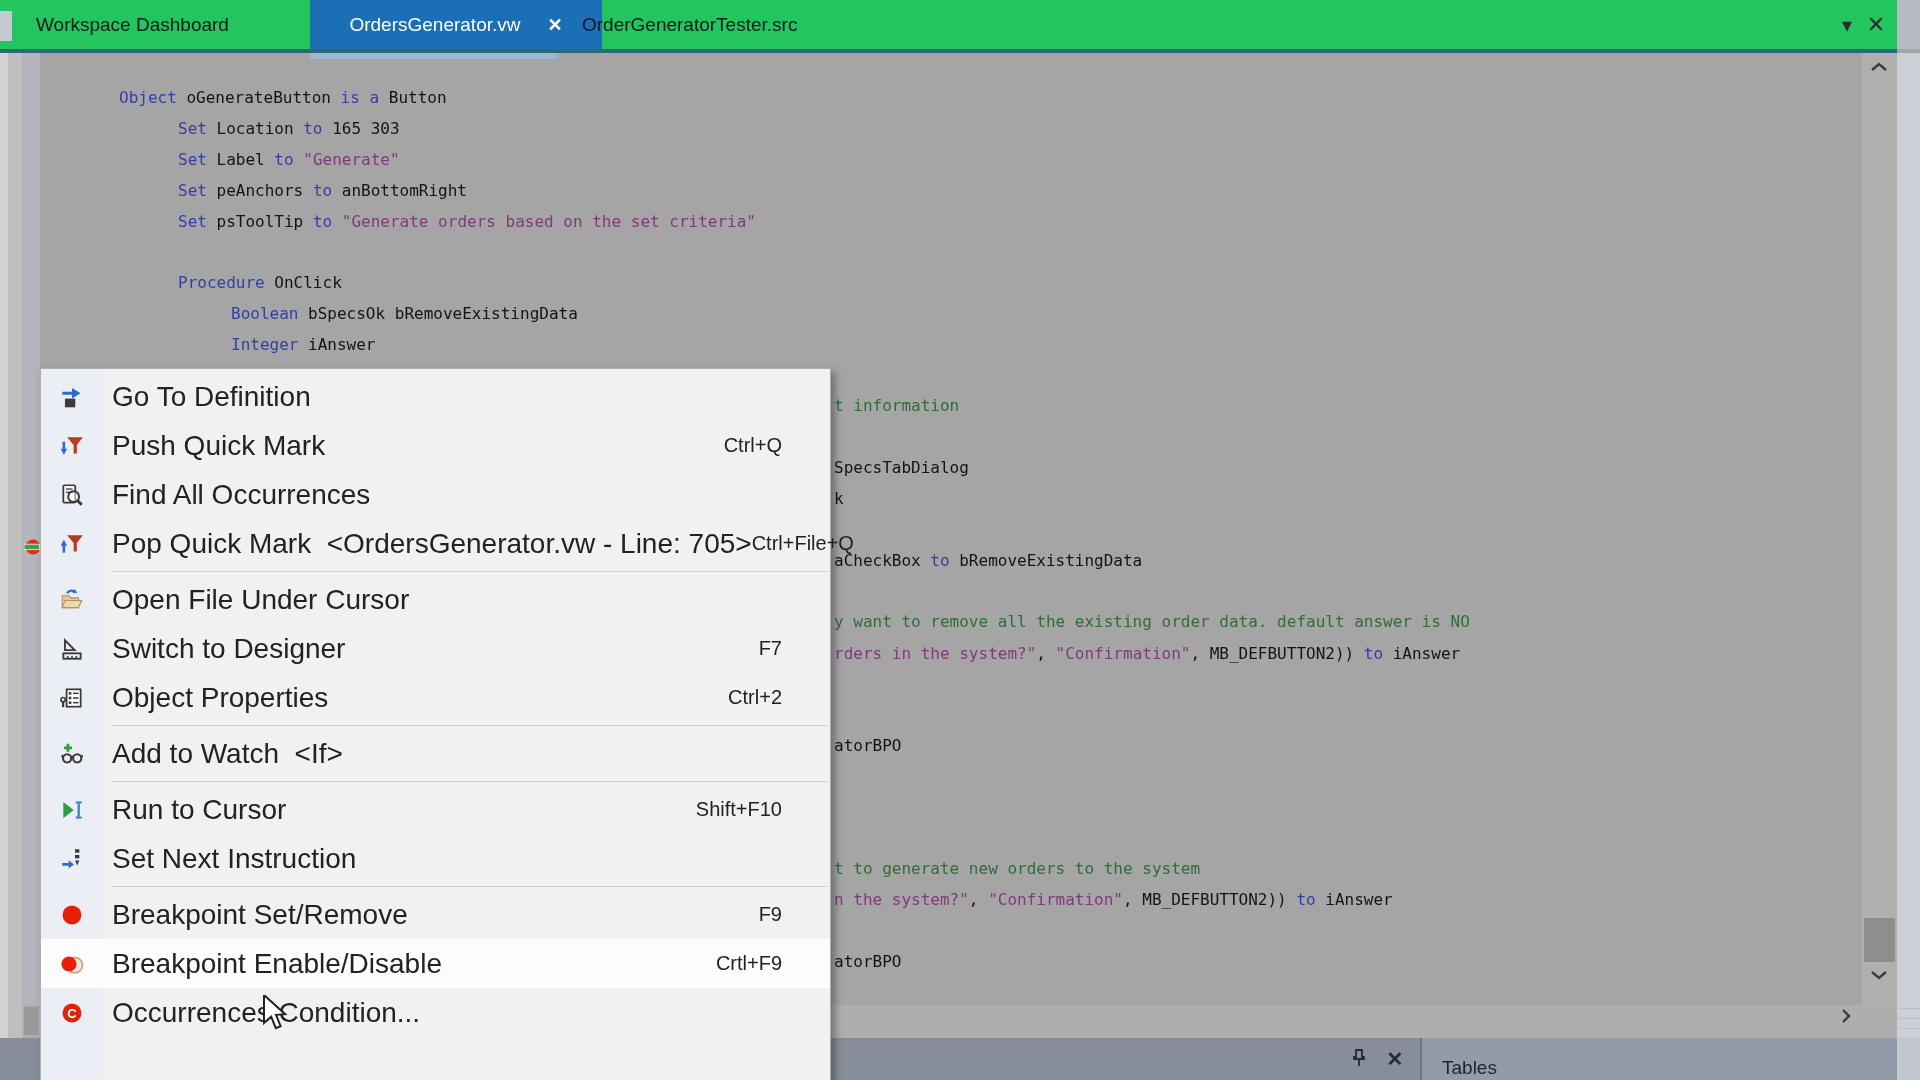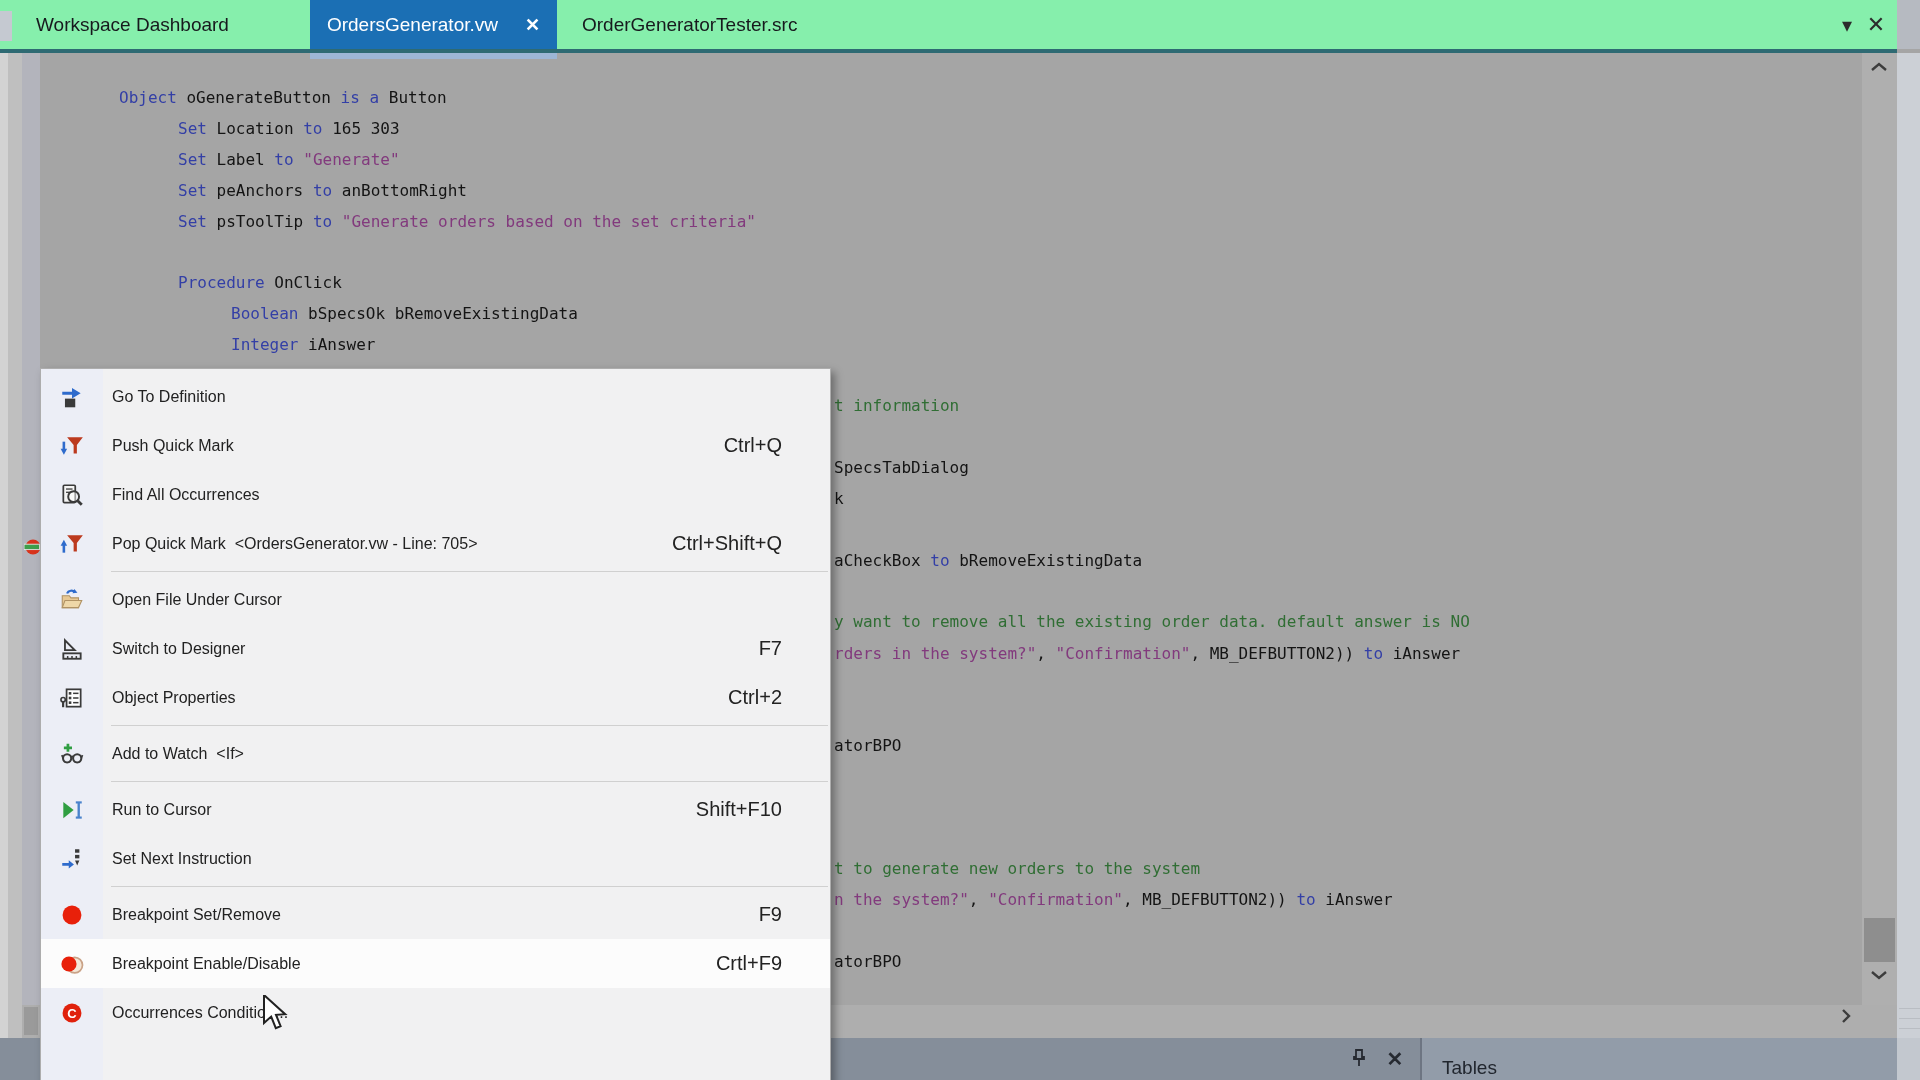--- a/index.html
+++ b/index.html
@@ -1,24 +1,24 @@
 <!DOCTYPE html>
 <html style="--c-kw: #333fa6; --c-str: #823a7d; --c-cm: #306e34; --c-text: #141414;"><head>
 <meta charset="utf-8">
 <style>
   html,body{margin:0;padding:0;}
   body{width:1920px;height:1080px;position:relative;overflow:hidden;
        background:#a5a5a5;font-family:"Liberation Sans",sans-serif;}
   .abs{position:absolute;}
 
   
-  .tabbar{left:0;top:0;width:1920px;height:49px;background:#86efac;z-index:3;}
+  .tabbar{left:0;top:0;width:1920px;height:49px;background:#22c55e;z-index:3;}
   .corner-chip{left:0;top:11px;width:12px;height:30px;background:#c5c9d1;}
   .tab{top:0;height:49px;line-height:49px;font-size:19px;color:#17191d;white-space:nowrap;cursor:default;}
-  .tab-active{left:310px;width:247px;background:#1b6fb4;color:#ffffff;display:flex;align-items:center;justify-content:center;gap:27px;line-height:normal;}
+  .tab-active{left:310px;width:292px;background:#1b6fb4;color:#ffffff;display:flex;align-items:center;justify-content:center;gap:27px;line-height:normal;}
   .tab-close{font-size:18px;color:#ffffff;font-weight:bold;}
   .tb-ico{top:0;height:49px;display:flex;align-items:center;justify-content:center;color:#2c2c2c;}
   .underline{left:0;top:49px;width:1897px;height:4px;background:#2e6a73;z-index:3;}
   .active-glow{left:310px;top:53px;width:247px;height:6px;background:#9db6d5;z-index:3;}
   .tb-rcorner{left:1897px;top:0;width:23px;height:49px;background:#b6bac1;}
 
   
   .lstrip1{left:0;top:49px;width:8px;height:989px;background:#d3d3d3;}
   .lstrip2{left:8px;top:49px;width:14px;height:989px;background:#bfbfbf;}
   .gutter{left:22px;top:53px;width:18px;height:952px;background:#b3b4bc;}
@@ -38,21 +38,21 @@
   .tok-cm{color:var(--c-cm);}
 
   
   .menu{left:40px;top:368px;width:791px;height:722px;background:#f1f1f2;
         border:1px solid #adadad;box-shadow:4px 4px 8px rgba(0,0,0,.35);
         z-index:10;padding-top:3px;box-sizing:border-box;}
   .menu-gutter{position:absolute;left:0;top:0;width:62px;height:100%;background:#eceef6;}
   .mi{position:relative;height:49px;display:flex;align-items:center;cursor:default;}
   .mi.hl{background:#fcfcfc;}
   .mi-icon{width:62px;display:flex;align-items:center;justify-content:center;flex:0 0 62px;}
-  .mi-label{font-size:16px;color:#222222;padding-left:9px;white-space:pre;flex:1 1 auto;}
+  .mi-label{font-size:28px;color:#222222;padding-left:9px;white-space:pre;flex:1 1 auto;}
   .mi-short{font-size:20px;color:#222222;padding-right:48px;white-space:pre;}
   .sep{position:relative;height:7px;display:flex;align-items:center;}
   .sep::after{content:"";position:absolute;left:70px;right:2px;top:3px;height:1px;background:#d0d0d0;}
 
   
   .bbar{left:0;top:1038px;width:1920px;height:42px;background:#858e9a;z-index:4;}
   .bbar-div{left:1420px;top:1038px;width:2px;height:42px;background:#6d7582;z-index:5;}
   .tables-sec{left:1422px;top:1038px;width:475px;height:42px;background:#929ca9;z-index:5;
               display:flex;align-items:center;}
   .tables-label{font-size:19px;color:#21262e;padding-left:20px;margin-top:18px;}
@@ -189,21 +189,21 @@
     </div>
     <div class="mi">
       <span class="mi-icon">
         <svg width="26" height="26" viewBox="0 0 24 24">
           <path d="M7.5 4 H22 L16.5 11 V19 H13.5 V11 Z" fill="#bc3a1e"></path>
           <line x1="4.5" y1="12.5" x2="4.5" y2="20" stroke="#2e6bcc" stroke-width="2.4"></line>
           <polygon points="1.5,13.5 7.5,13.5 4.5,8" fill="#2e6bcc"></polygon>
         </svg>
       </span>
       <span class="mi-label">Pop Quick Mark  &lt;OrdersGenerator.vw - Line: 705&gt;</span>
-      <span class="mi-short">Ctrl+Shift+Q</span>
+      <span class="mi-short">Ctrl+File+Q</span>
     </div>
     <div class="sep"></div>
     <div class="mi">
       <span class="mi-icon">
         <svg width="26" height="26" viewBox="0 0 24 24">
           <path d="M3 8 H9.5 L11 10 H18 V19 H3 Z" fill="#e7c894" stroke="#b09264" stroke-width="1"></path>
           <path d="M5.5 12.5 H21 L18 19 H3 Z" fill="#eed7a8" stroke="#b09264" stroke-width="1"></path>
           <path d="M7.5 6 C8.5 3 13 2.5 14.5 5" fill="none" stroke="#2e6bcc" stroke-width="2"></path>
           <polygon points="12.5,5.8 17,5.2 14.2,1.8" fill="#2e6bcc"></polygon>
         </svg>

